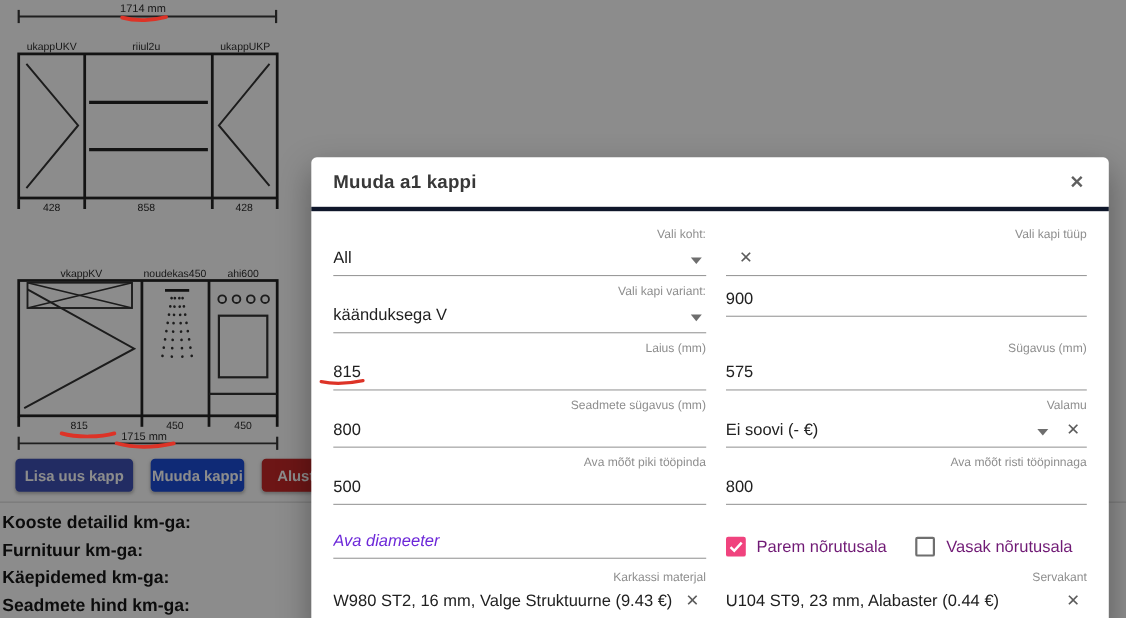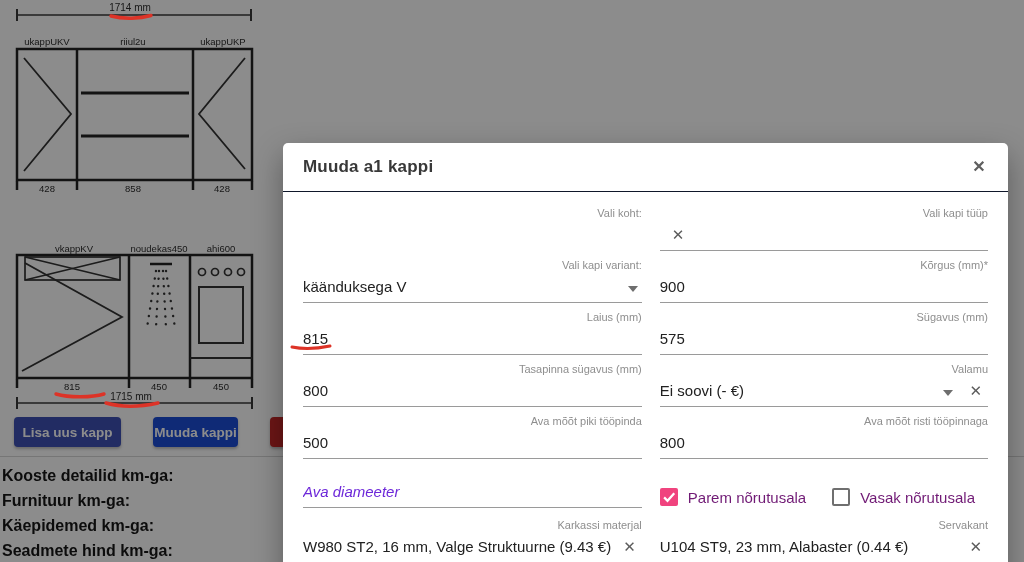--- a/index.html
+++ b/index.html
@@ -5,39 +5,39 @@
   * { margin:0; padding:0; box-sizing:border-box; }
   html,body { width:1024px; height:562px; overflow:hidden; }
   body { font-family:"Liberation Sans", sans-serif; background:#fff; }
   .stage { position:relative; width:1024px; height:562px; overflow:hidden; background:#fff; }
 
   
   .bg-layer { position:absolute; inset:0; background:#fff; }
   .diagram { position:absolute; }
   .diagram text { font-family:"Liberation Sans", sans-serif; fill:#2e2e2e; }
 
-  .btn-row { position:absolute; left:14px; top:417px; display:flex; gap:32px; }
+  .btn-row { position:absolute; left:14px; top:417px; display:flex; gap:16px; }
   .btn { height:30px; border:none; border-radius:4px; color:#fff; font-family:"Liberation Sans", sans-serif;
          font-size:13.5px; font-weight:700; display:flex; align-items:center; justify-content:center;
          box-shadow:0 2px 3px rgba(0,0,0,0.25); cursor:pointer; }
   .btn-blue { width:107px; }
   .btn-pink { width:85px; }
   .btn-red  { width:92px; justify-content:flex-start; padding-left:14px; }
 
   .bg-divider { position:absolute; left:0; top:456px; width:1024px; height:1px; background:#d8d8d8; }
   .totals { position:absolute; left:2px; top:463px; }
   .totals div { font-size:16px; font-weight:700; color:#161616; line-height:25px; white-space:nowrap; }
 
   
   .backdrop { position:absolute; inset:0; background:rgba(0,0,0,0.45); z-index:2; }
 
   
   .modal { position:absolute; left:283px; top:143px; width:725px; height:435px; background:#fff;
            border-radius:5px; box-shadow:0 12px 30px rgba(0,0,0,0.35); z-index:3; }
-  .modal-header { position:relative; height:49px; border-bottom:1px solid #0f172a; padding:0 20px;
+  .modal-header { position:relative; height:49px; border-bottom:4px solid #0f172a; padding:0 20px;
                   display:flex; align-items:center; }
   .modal-title { font-size:17px; font-weight:600; color:#383838; letter-spacing:0.2px; }
   .modal-close { position:absolute; right:18px; top:13px; width:22px; height:22px; border:none; background:none;
                  color:#5f5f5f; font-size:16px; font-weight:700; cursor:pointer; line-height:22px; text-align:center;
                  font-family:"Liberation Sans", sans-serif; }
 
   .form { padding:12px 20px 0 20px; display:grid; grid-template-columns:1fr 1fr; column-gap:18px;
           grid-auto-rows:52px; }
   .field { display:flex; flex-direction:column; padding-top:2px; }
   .flabel { font-size:11px; color:#8e8e8e; height:15px; line-height:15px; white-space:nowrap;text-align:right; }
@@ -150,57 +150,60 @@
   <div class="modal">
     <div class="modal-header">
       <span class="modal-title">Muuda a1 kappi</span>
       <button class="modal-close">✕</button>
     </div>
 
     <div class="form">
 
       <div class="field">
         <span class="flabel">Vali koht:</span>
+        <div class="control">
+          <span class="fvalue">All</span>
+          <span class="sel-arrow"></span>
+        </div>
       </div>
       <div class="field">
         <span class="flabel">Vali kapi tüüp</span>
         <div class="control">
           <span class="clear-x">✕</span>
         </div>
       </div>
 
       <div class="field">
         <span class="flabel">Vali kapi variant:</span>
         <div class="control">
           <span class="fvalue">käänduksega V</span>
           <span class="sel-arrow"></span>
         </div>
       </div>
       <div class="field">
-        <span class="flabel">Kõrgus (mm)*</span>
         <div class="control">
           <span class="fvalue">900</span>
         </div>
       </div>
 
       <div class="field">
         <span class="flabel">Laius (mm)</span>
         <div class="control">
           <span class="fvalue"><span class="inner">815</span></span>
         </div>
       </div>
       <div class="field">
         <span class="flabel">Sügavus (mm)</span>
         <div class="control">
           <span class="fvalue">575</span>
         </div>
       </div>
 
       <div class="field">
-        <span class="flabel">Tasapinna sügavus (mm)</span>
+        <span class="flabel">Seadmete sügavus (mm)</span>
         <div class="control">
           <span class="fvalue">800</span>
         </div>
       </div>
       <div class="field">
         <span class="flabel">Valamu</span>
         <div class="control">
           <span class="fvalue">Ei soovi (- €)</span>
           <span class="sel-arrow"></span>
           <span class="clear-x">✕</span>

